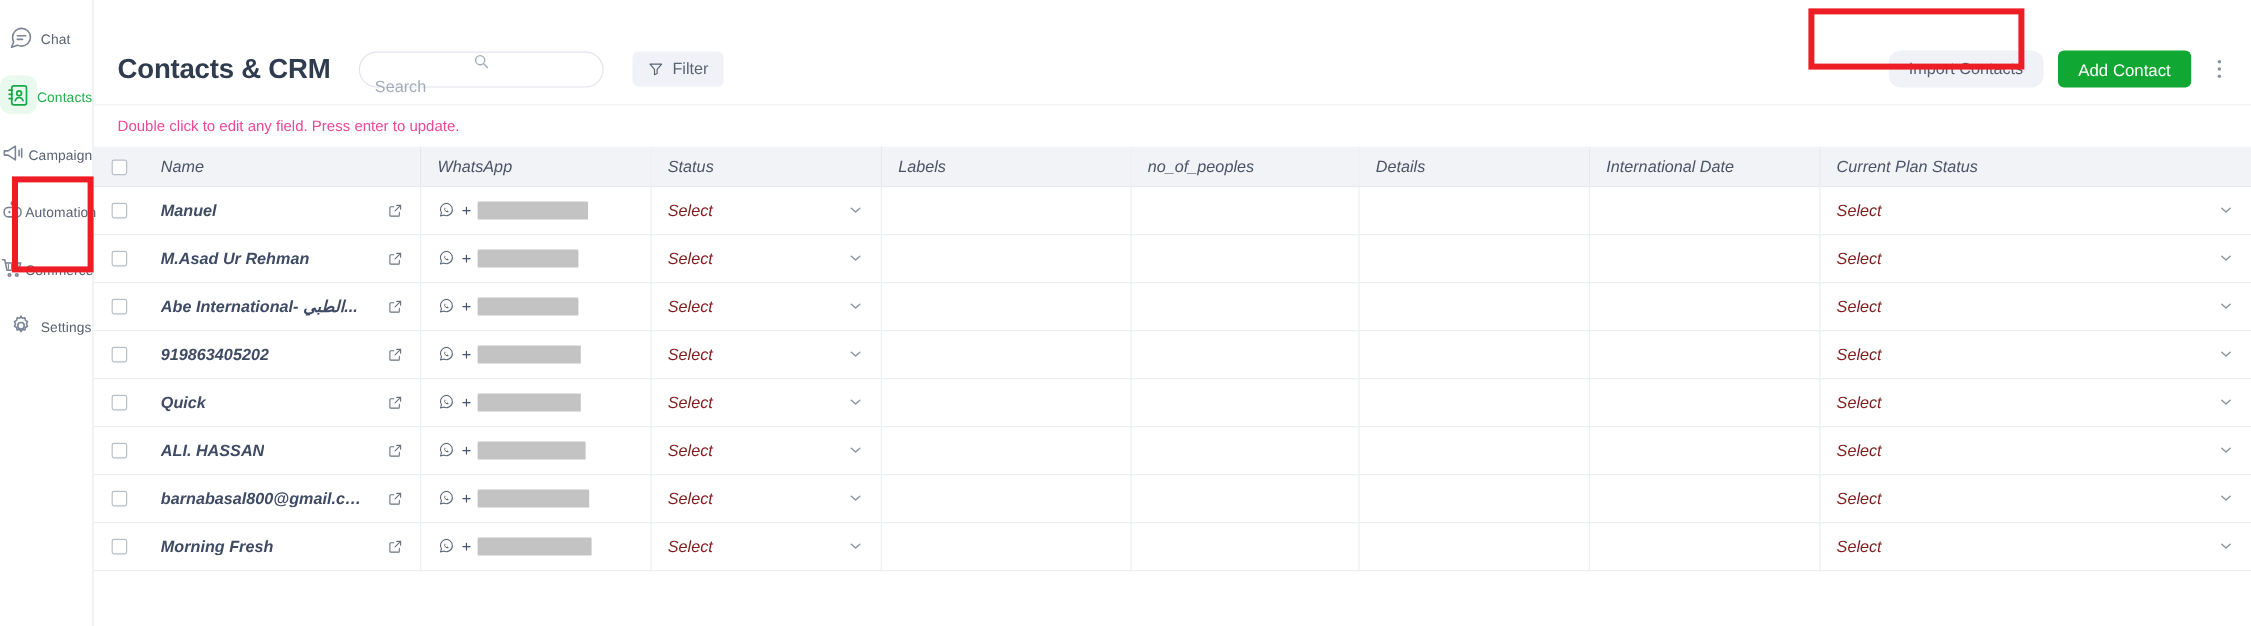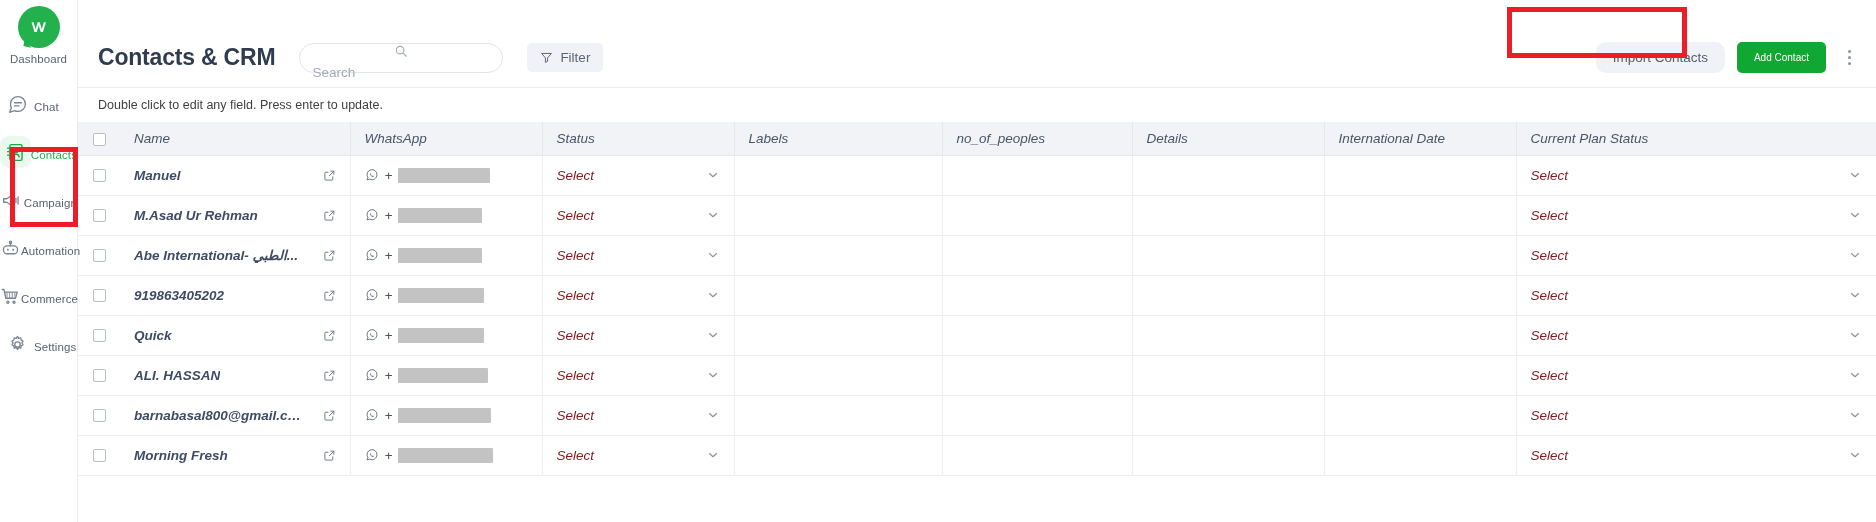--- a/index.html
+++ b/index.html
@@ -108,35 +108,35 @@
     height: 31px; padding: 4px 17px;
     background: #f1f2f7; border: none; border-radius: 10px;
     font-family: "Liberation Sans", sans-serif;
     font-size: 13.5px; color: #545e70; cursor: pointer;
     white-space: nowrap;
   }
   .btn-add {
     height: 31px; padding: 0 17px;
     background: #10a832; border: none; border-radius: 5px;
     font-family: "Liberation Sans", sans-serif;
-    font-size: 10px; color: #fff; cursor: pointer;
+    font-size: 14px; color: #fff; cursor: pointer;
     white-space: nowrap;
   }
   .kebab {
     width: 22px; height: 30px;
     display: flex; flex-direction: column; align-items: center; justify-content: center;
     gap: 3px; cursor: pointer; margin-right: 2px;
   }
   .kebab span { width: 3px; height: 3px; border-radius: 50%; background: #8b93a2; display: block; }
 
   .hint-bar {
     height: 34px; min-height: 34px;
     display: flex; align-items: center;
     padding-left: 20px;
-    font-size: 12.5px; color: #404040;
+    font-size: 12.5px; color: #ec4899;
     background: #fff;
   }
 
   
   .table-wrap { flex: 1; overflow: hidden; background: #fff; }
   table { border-collapse: collapse; width: 1798px; table-layout: fixed; font-style: italic; }
   thead th {
     background: #f2f3f7;
     height: 33px;
     font-size: 13.5px; font-weight: 400; color: #4a5466;
@@ -186,28 +186,20 @@
   .select-cell { display: flex; align-items: center; justify-content: space-between; }
   .select-text { color: #7f1d1d; font-size: 13.5px; }
   .chev { line-height: 0; color: #8b93a2; cursor: pointer; }
 </style>
 </head>
 <body>
 
 <div class="app">
 
   <nav class="sidebar">
-    <div class="logo-wrap">
-      <div class="logo">
-        <svg width="24" height="24" viewBox="0 0 24 24" fill="none">
-          <path d="M4.5 7.2h2.1l2.0 7.1 2.1-7.1h2.0l2.1 7.1 2.0-7.1h2.1l-3.0 9.9h-2.2l-2.0-6.6-2.0 6.6H7.5z" fill="#ffffff"></path>
-        </svg>
-      </div>
-      <div class="logo-label">Dashboard</div>
-    </div>
 
     <div class="nav-item">
       <div class="nav-icon">
         <svg width="21" height="21" viewBox="0 0 24 24" fill="none" stroke="#7b8494" stroke-width="1.5">
           <path d="M21 11.5a8.4 8.4 0 0 1-8.5 8.4 8.6 8.6 0 0 1-3.8-.9L3 21l2-5.1A8.3 8.3 0 0 1 4 11.5 8.4 8.4 0 0 1 12.5 3 8.4 8.4 0 0 1 21 11.5z" stroke-linecap="round" stroke-linejoin="round"></path>
           <path d="M8.5 10h8M8.5 13.5h5" stroke-linecap="round"></path>
         </svg>
       </div>
       <div class="nav-label">Chat</div>
     </div>

